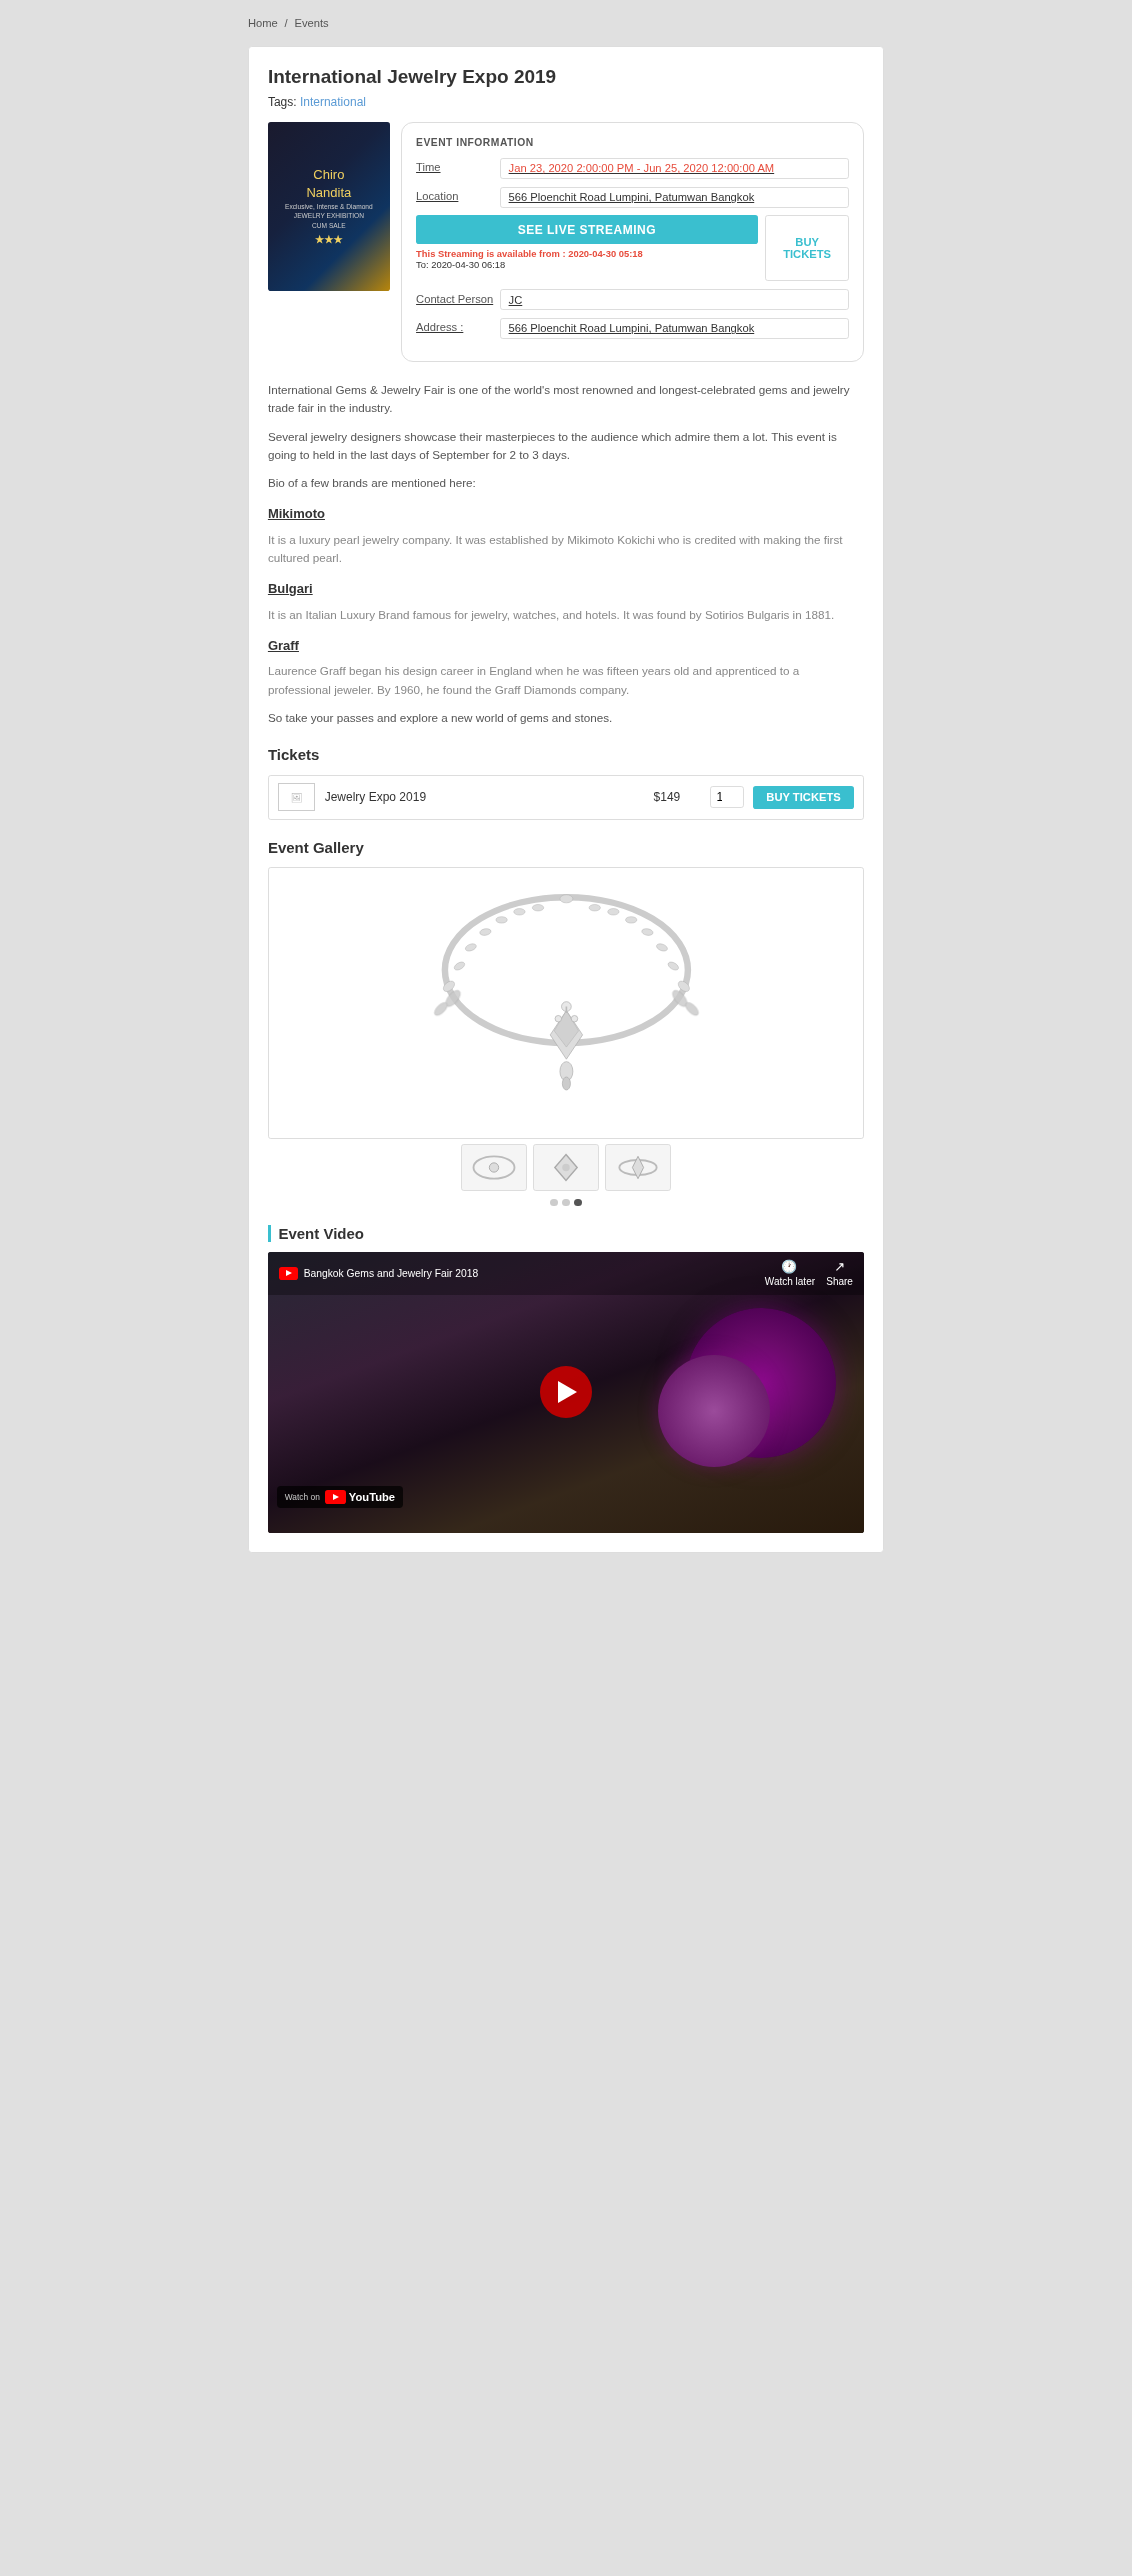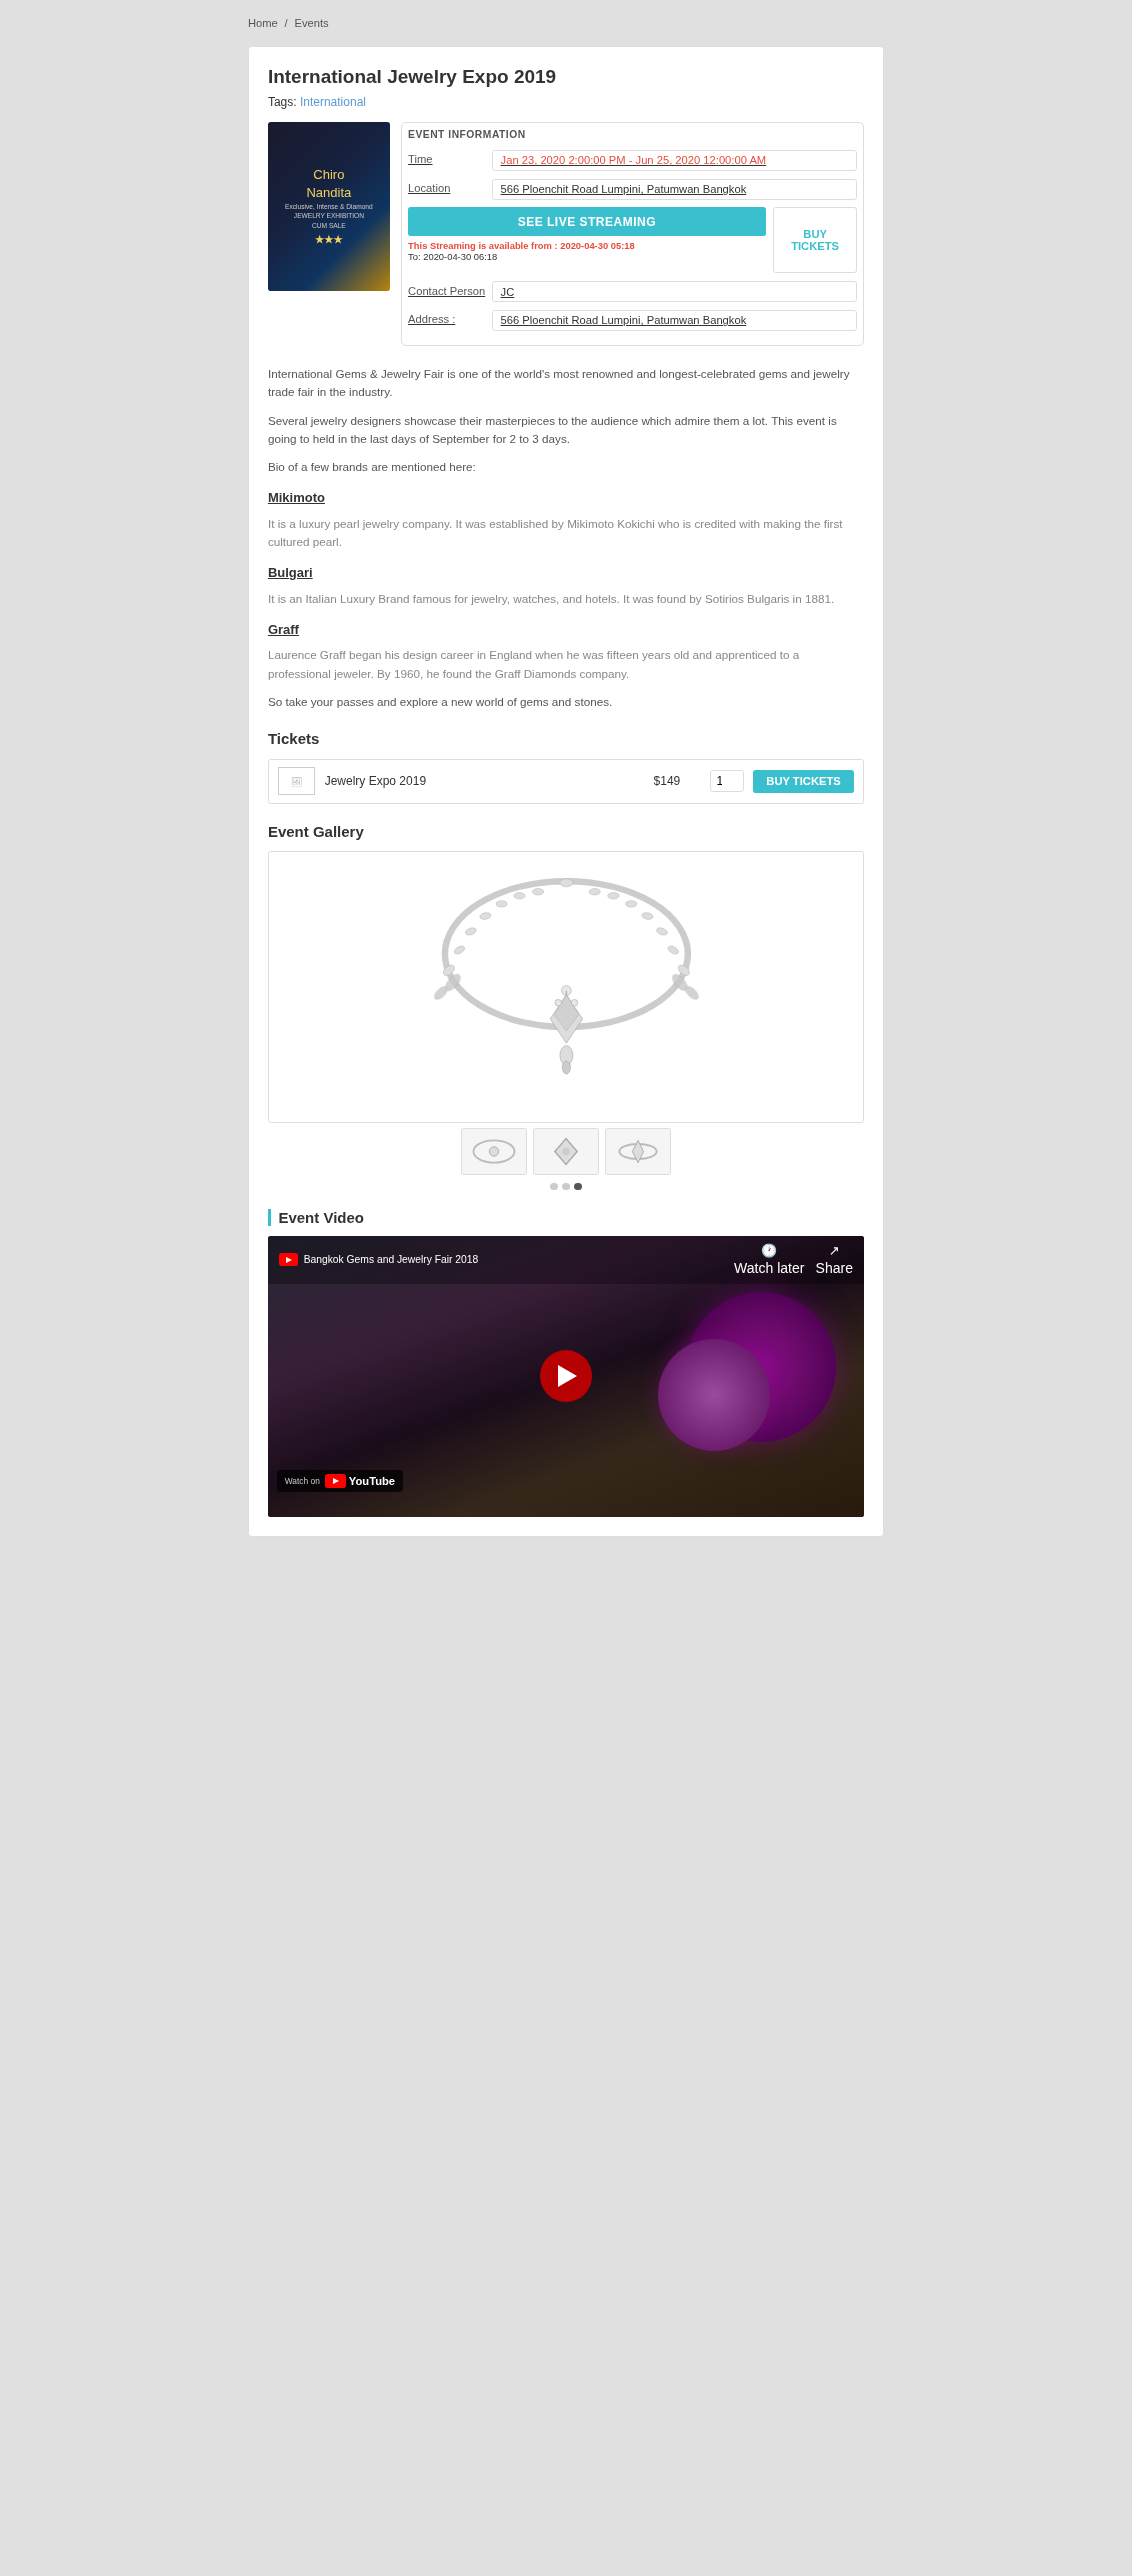--- a/index.html
+++ b/index.html
@@ -85,22 +85,22 @@
     }
     .poster-sale {
       font-size: 10.3px;
       font-weight: bold;
       color: #f0d060;
       margin-top: 3.7px;
     }
     .event-details-box {
       flex: 1;
       border: 0.9px solid #ddd;
-      border-radius: 5px;
-      padding: 6px;
+      border-radius: 12px;
+      padding: 14px;
     }
     .event-info-header {
       font-size: 10.3px;
       font-weight: bold;
       color: #555;
       letter-spacing: 0.5px;
       margin-bottom: 9.4px;
       text-transform: uppercase;
     }
     .info-row {
@@ -404,21 +404,21 @@
       align-items: center;
       gap: 1.9px;
       cursor: pointer;
     }
     .video-control-icon {
       color: #fff;
       font-size: 13px;
     }
     .video-control-label {
       color: #fff;
-      font-size: 14px;
+      font-size: 10px;
     }
     .play-button-center {
       position: absolute;
       z-index: 10;
       width: 52px;
       height: 52px;
       background: rgba(200, 0, 0, 0.9);
       border-radius: 50%;
       display: flex;
       align-items: center;

